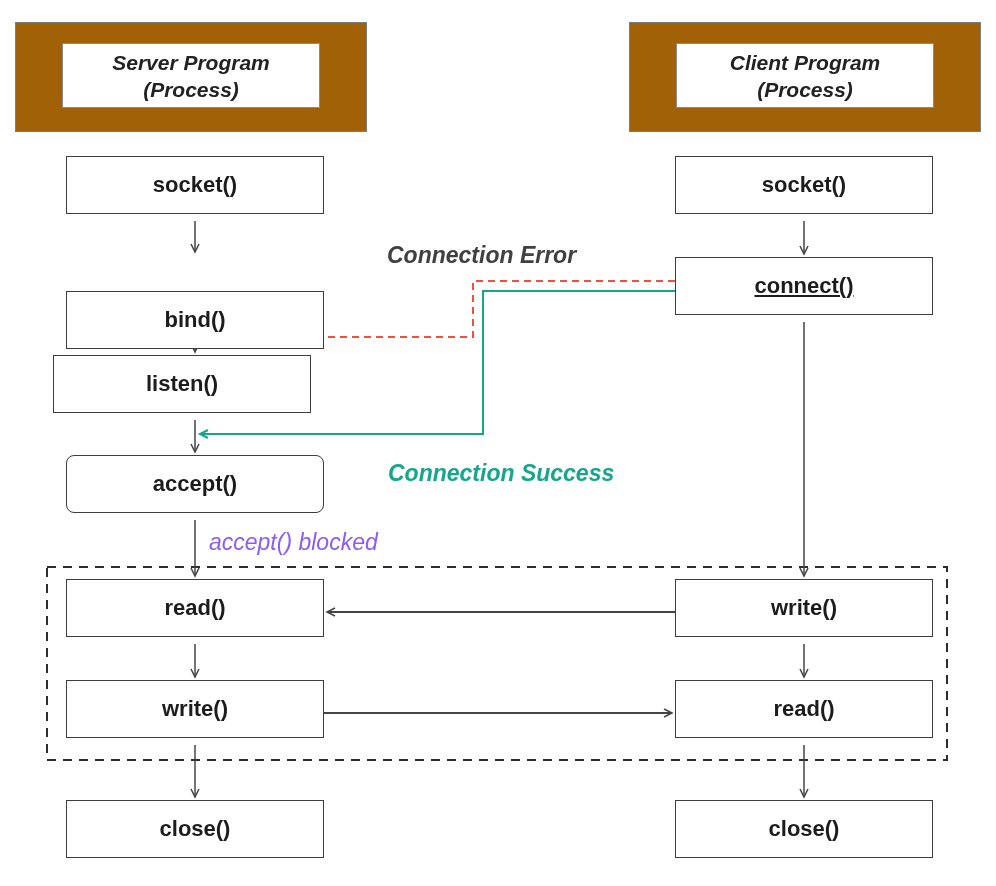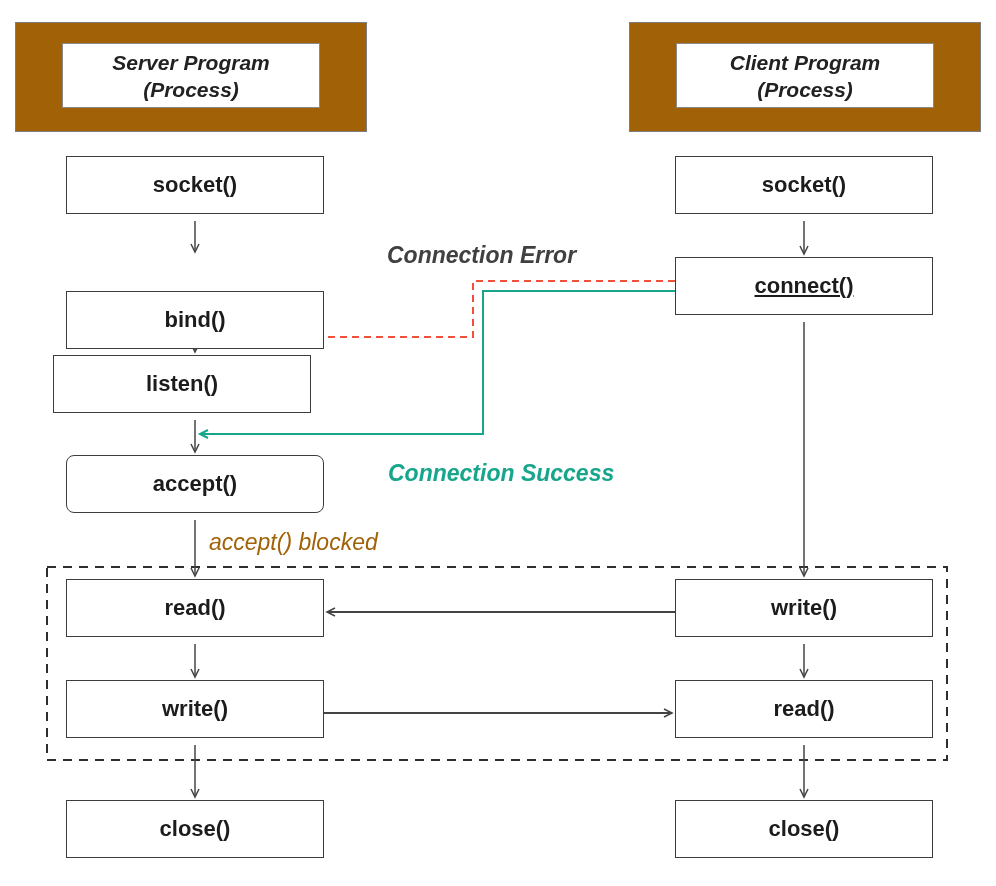--- a/index.html
+++ b/index.html
@@ -59,21 +59,21 @@
     color: #1c1c1c;
   }
   .annotation {
     position: absolute;
     font-style: italic;
     font-size: 23px;
     white-space: nowrap;
   }
   .annotation.error   { color: #404040; font-weight: 600; }
   .annotation.success { color: #17a68c; font-weight: 600; }
-  .annotation.blocked { color: #a16207; font-weight: 500; }
+  .annotation.blocked { color: #8b5cf6; font-weight: 500; }
 </style>
 </head>
 <body>
 
 <div class="canvas">
 
   <svg class="wires" width="996" height="886" viewBox="0 0 996 886" xmlns="http://www.w3.org/2000/svg">
     <defs>
       <marker id="ah-dark" markerUnits="userSpaceOnUse" markerWidth="12" markerHeight="12" refX="9" refY="5" orient="auto">
         <path d="M1,1 L9,5 L1,9" fill="none" stroke="#444444" stroke-width="1.5"></path>

